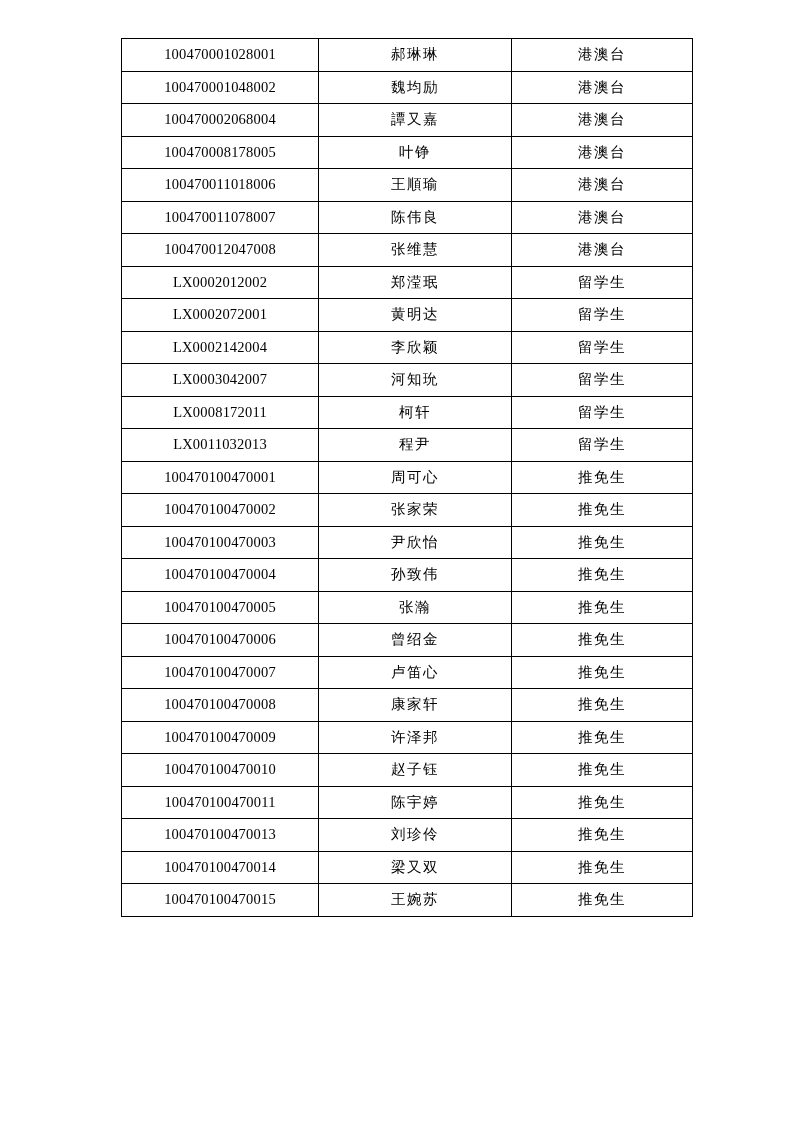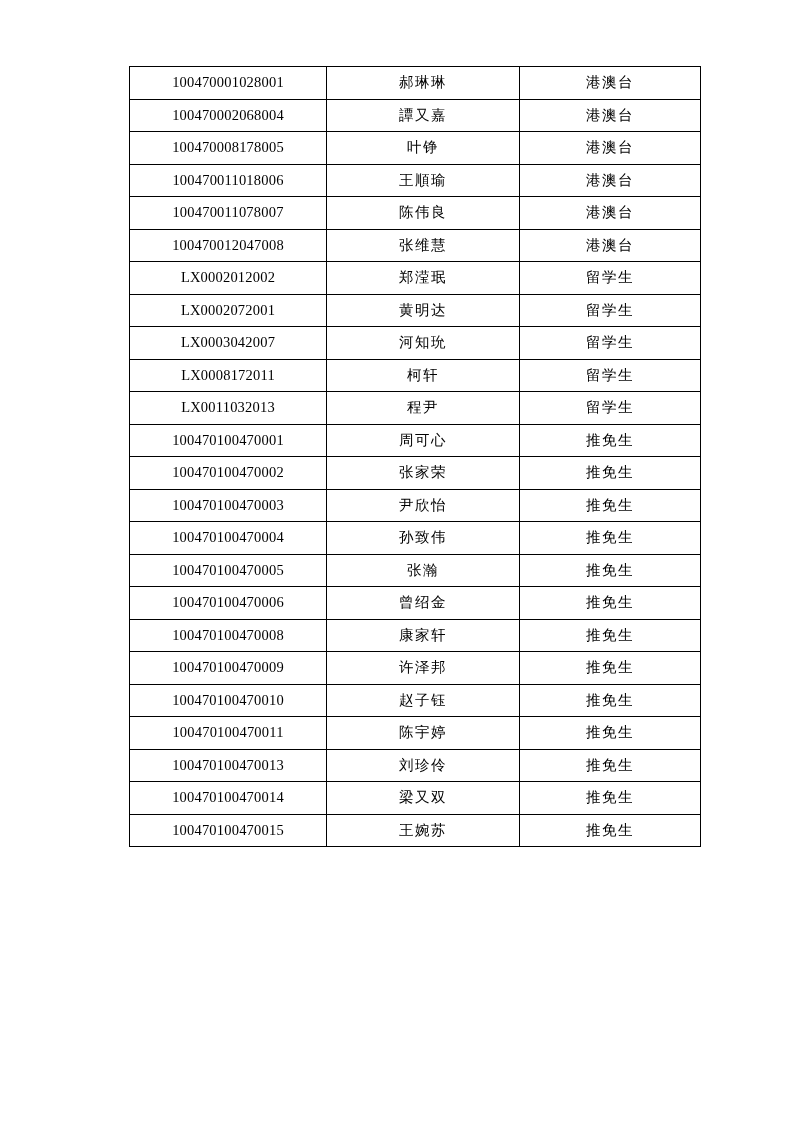--- a/index.html
+++ b/index.html
@@ -18,24 +18,23 @@
   #page {
     position: absolute;
     left: 0;
     top: 0;
     width: 793px;
     height: 1122px;
     background: #ffffff;
   }
   #table-wrap {
     position: absolute;
-    left: 129px;
+    left: 121px;
     top: 38px;
     width: 568px;
-    margin-top: 28px;
   }
   table.roster {
     border-collapse: collapse;
     width: 568px;
     table-layout: fixed;
   }
   table.roster td {
     border: 1px solid #000000;
     height: 31.5px;
     line-height: 31.5px;
@@ -66,20 +65,25 @@
 <div id="page">
   <div id="table-wrap">
     <table class="roster">
       <tbody id="roster-body">
           <tr>
             <td class="col-id">100470001028001</td>
             <td class="col-name">郝琳琳</td>
             <td class="col-type">港澳台</td>
           </tr>
           <tr>
+            <td class="col-id">100470001048002</td>
+            <td class="col-name">魏均励</td>
+            <td class="col-type">港澳台</td>
+          </tr>
+          <tr>
             <td class="col-id">100470002068004</td>
             <td class="col-name">譚又嘉</td>
             <td class="col-type">港澳台</td>
           </tr>
           <tr>
             <td class="col-id">100470008178005</td>
             <td class="col-name">叶铮</td>
             <td class="col-type">港澳台</td>
           </tr>
           <tr>
@@ -101,20 +105,25 @@
             <td class="col-id">LX0002012002</td>
             <td class="col-name">郑滢珉</td>
             <td class="col-type">留学生</td>
           </tr>
           <tr>
             <td class="col-id">LX0002072001</td>
             <td class="col-name">黄明达</td>
             <td class="col-type">留学生</td>
           </tr>
           <tr>
+            <td class="col-id">LX0002142004</td>
+            <td class="col-name">李欣颖</td>
+            <td class="col-type">留学生</td>
+          </tr>
+          <tr>
             <td class="col-id">LX0003042007</td>
             <td class="col-name">河知玧</td>
             <td class="col-type">留学生</td>
           </tr>
           <tr>
             <td class="col-id">LX0008172011</td>
             <td class="col-name">柯轩</td>
             <td class="col-type">留学生</td>
           </tr>
           <tr>
@@ -143,20 +152,25 @@
             <td class="col-type">推免生</td>
           </tr>
           <tr>
             <td class="col-id">100470100470005</td>
             <td class="col-name">张瀚</td>
             <td class="col-type">推免生</td>
           </tr>
           <tr>
             <td class="col-id">100470100470006</td>
             <td class="col-name">曾绍金</td>
+            <td class="col-type">推免生</td>
+          </tr>
+          <tr>
+            <td class="col-id">100470100470007</td>
+            <td class="col-name">卢笛心</td>
             <td class="col-type">推免生</td>
           </tr>
           <tr>
             <td class="col-id">100470100470008</td>
             <td class="col-name">康家轩</td>
             <td class="col-type">推免生</td>
           </tr>
           <tr>
             <td class="col-id">100470100470009</td>
             <td class="col-name">许泽邦</td>

